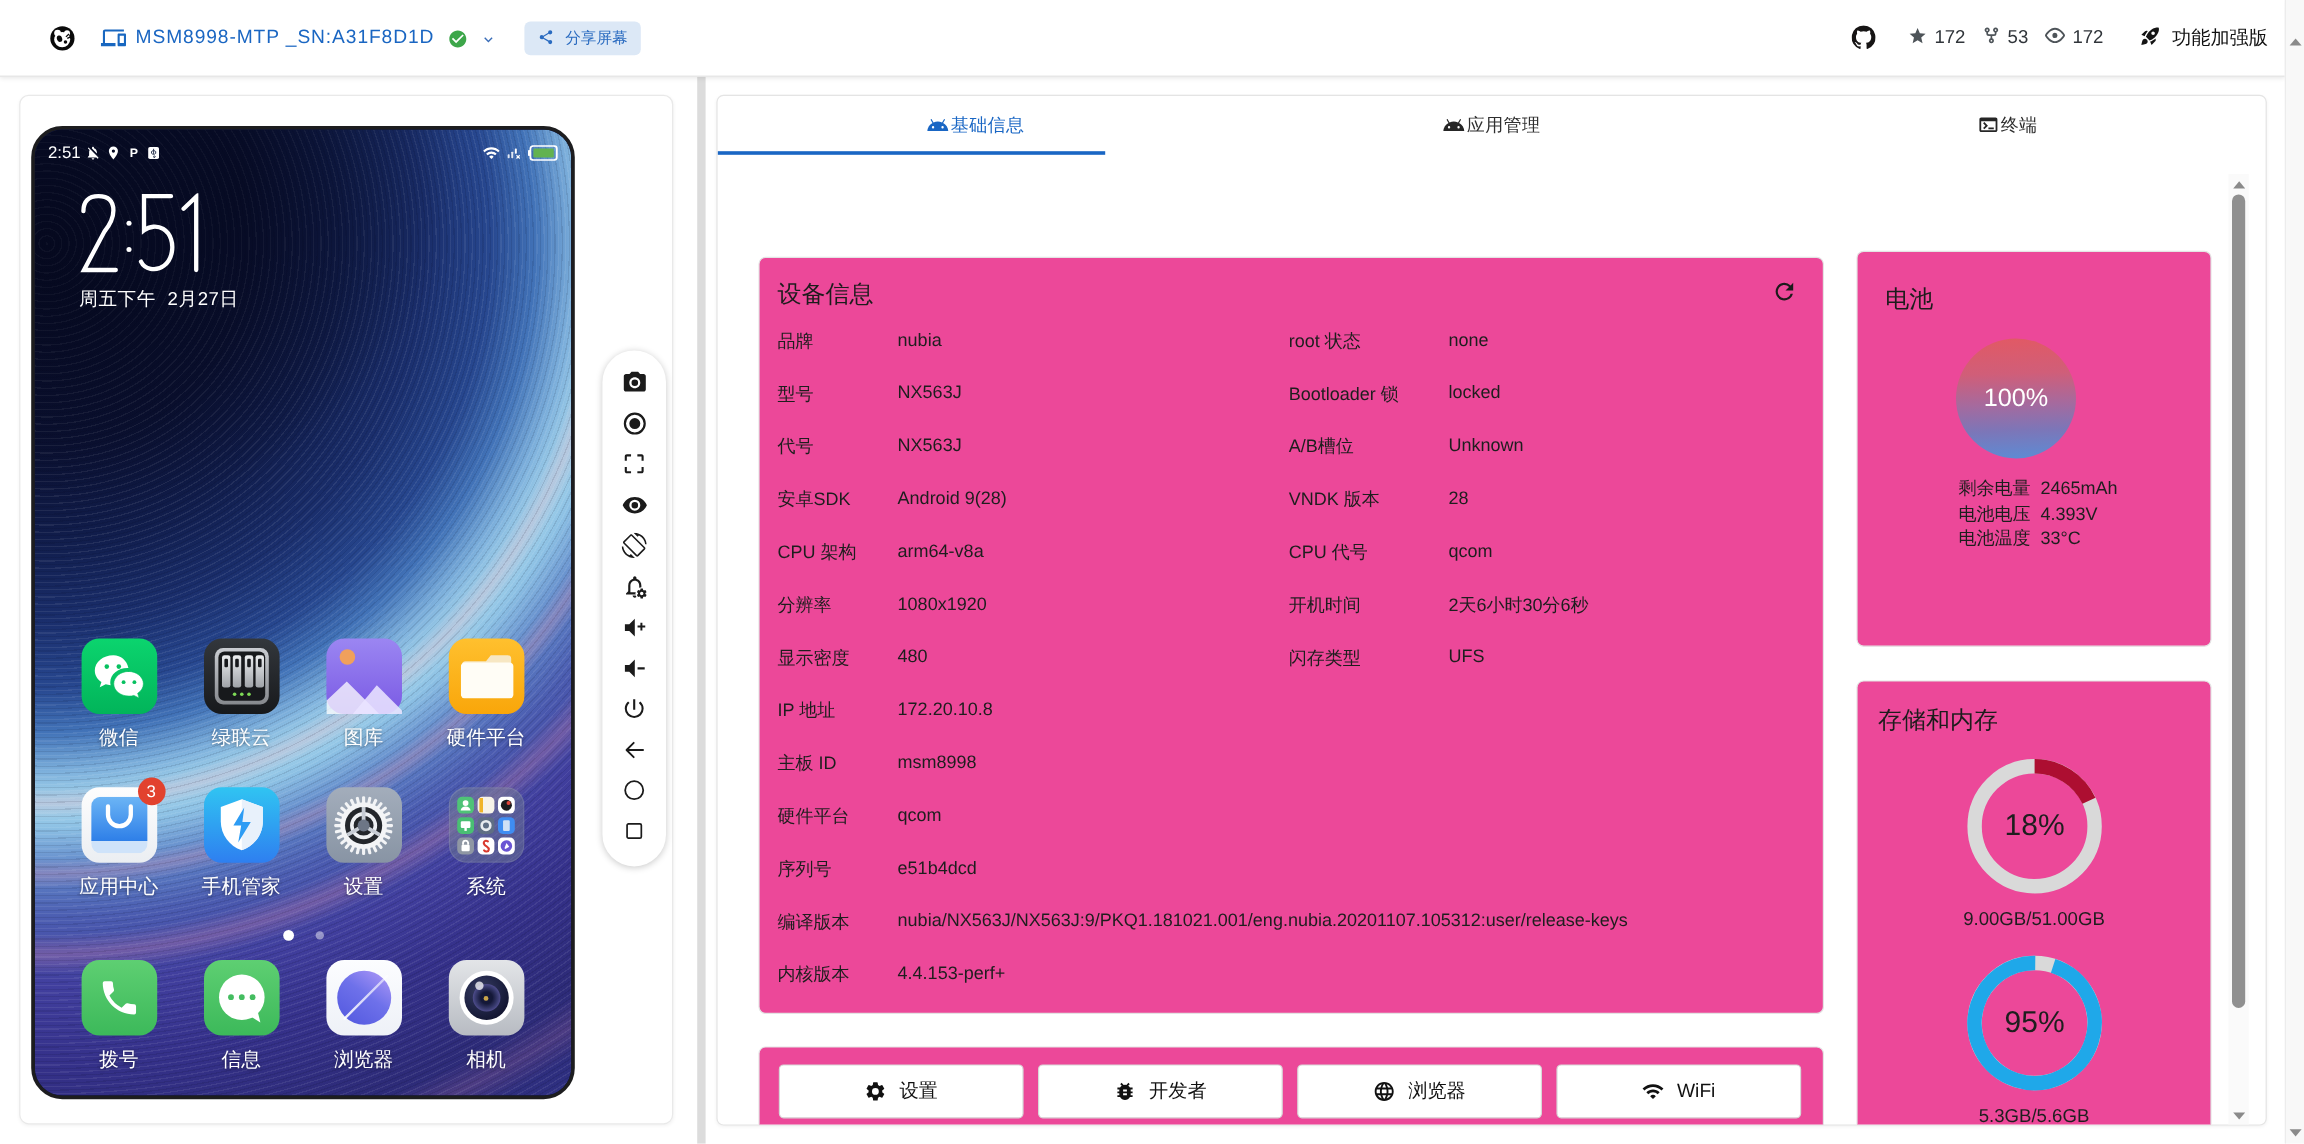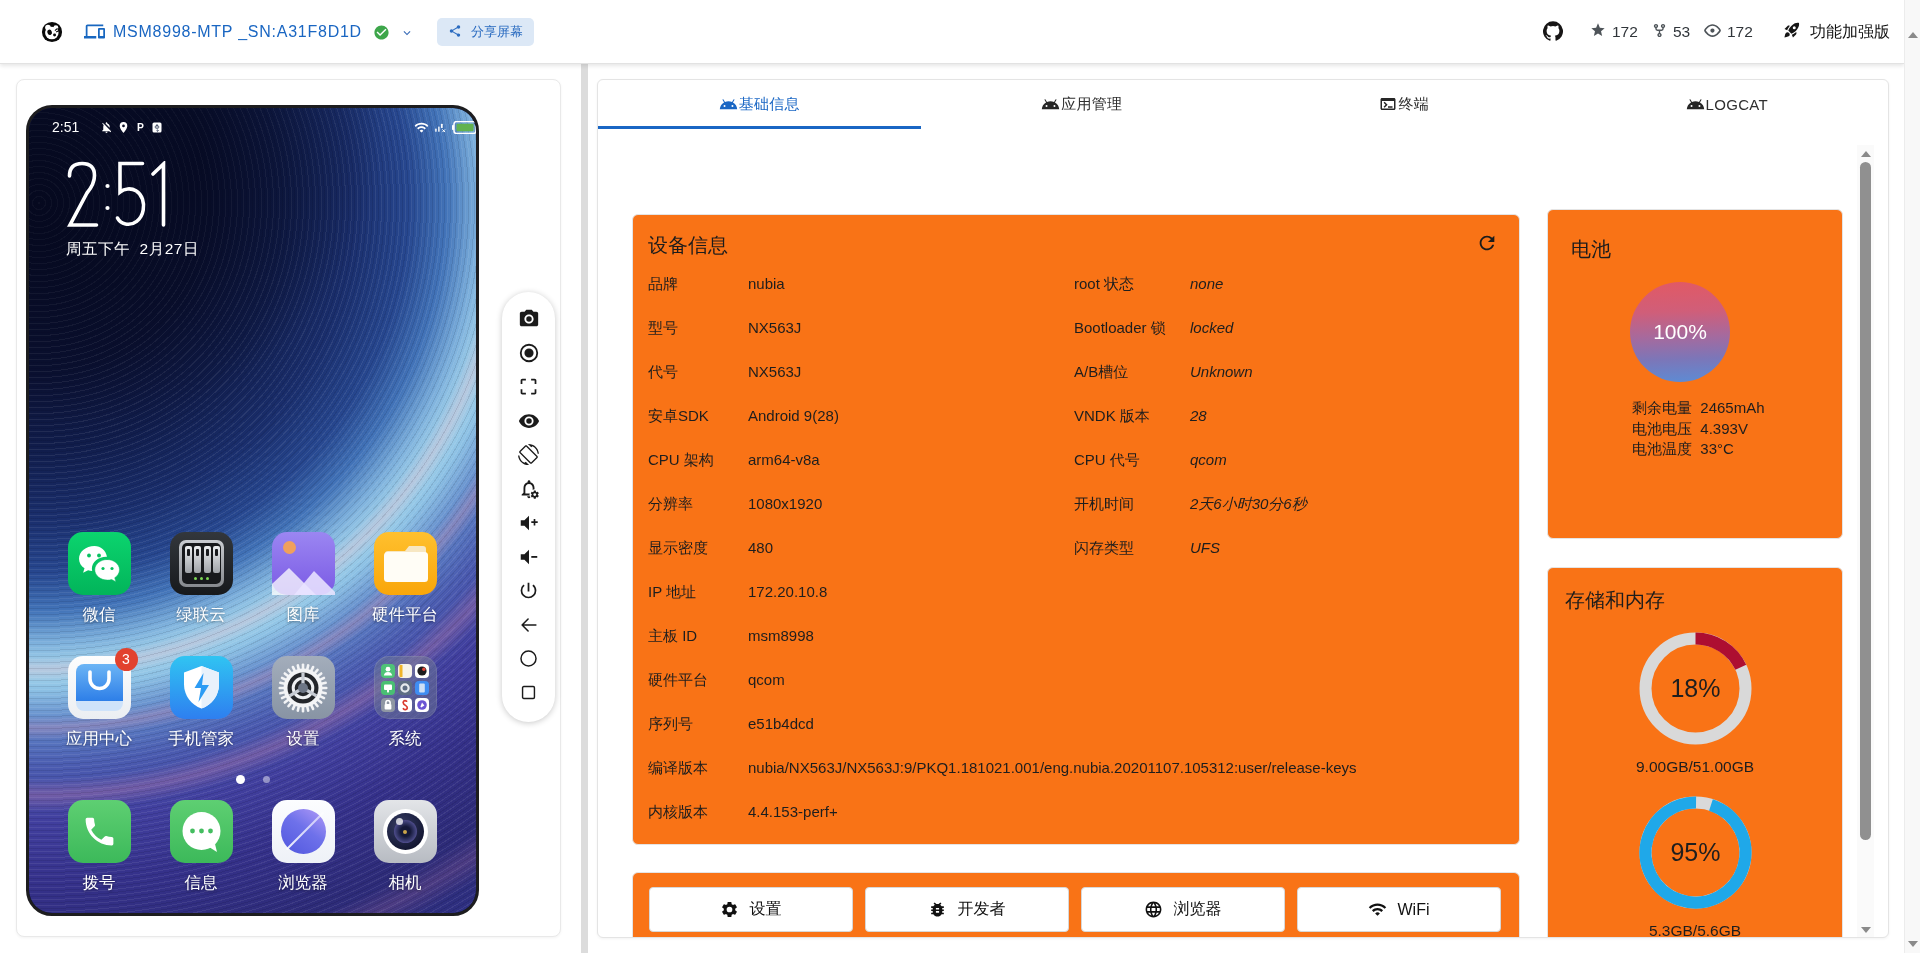--- a/index.html
+++ b/index.html
@@ -50,22 +50,22 @@
         rgba(0,0,0,0) 91%, rgba(200,120,160,.20) 93.5%, rgba(0,0,0,0) 96%),
       radial-gradient(circle 840px at 10px 95px,
         #090d28 0%, #0b1133 20%, #101c4a 29%, #1a2e6c 37.5%, #27478f 44%,
         #4273b8 48.5%, #7fb2dd 52.5%, #a6d6ec 55.5%, #8cc0e4 58%, #5f85c8 62%,
         #4b5cb0 67%, #413f9e 73.5%, #35318a 81%, #2d2b78 90%, #2e3082 100%);
   }
   #wallpaper .shade { position:absolute; inset:0;
     background:radial-gradient(circle 300px at 12% 2%, rgba(3,6,24,.55) 0 40%, rgba(3,6,24,0) 100%); }
 
   
-  #pstatus { position:absolute; left:12px; top:8px; width:100%; height:22px; color:#fff;
-    display:flex; align-items:center; padding:0 11px; gap:17px; }
+  #pstatus { position:absolute; left:0; top:8px; width:100%; height:22px; color:#fff;
+    display:flex; align-items:center; padding:0 11px; gap:0; }
   #pstatus .time { font-size:14px; margin-right:4px; }
   #pstatus .spacer { flex:1; }
 
   
   #pclock { position:absolute; left:37px; top:53px; color:#fff; }
   #pclock .big { width:110px; height:68px; }
   #pclock .date { font-size:15.5px; margin-top:10px; letter-spacing:.5px; white-space:pre; }
   #pweather { position:absolute; right:40px; top:70px; color:#fff; text-align:right; }
   #pweather .cond { font-size:14.5px; letter-spacing:.5px; margin-top:9px; white-space:pre; }
 
@@ -103,30 +103,30 @@
   #tab-indicator { position:absolute; left:0; top:46px; width:323px; height:2.5px; background:#1966c4; }
 
   
   #inner-scroll { position:absolute; left:1259px; top:65px; width:17px; height:794px; background:#fafafa; }
   #inner-scroll .tri-up { position:absolute; left:3.5px; top:6px; }
   #inner-scroll .tri-down { position:absolute; left:3.5px; bottom:6px; }
   #inner-thumb { position:absolute; left:3px; top:17px; width:11px; height:678px; background:#909090;
     border-radius:6px; }
 
   
-  .panel { position:absolute; background:#f97316; border:1px solid #e4e4e4; border-radius:6px; }
+  .panel { position:absolute; background:#ec4899; border:1px solid #e4e4e4; border-radius:6px; }
   #info-card { left:34px; top:134px; width:888px; height:631px; }
   #info-title { position:absolute; left:15px; top:17px; font-size:20px; color:#1c1c1c; }
   #refresh-btn { position:absolute; right:20px; top:17px; width:24px; height:24px; border:none;
     background:none; cursor:pointer; padding:0; }
   .irow { position:absolute; width:100%; height:24px; font-size:15px; color:#1e1e1e; }
   .irow .l1 { position:absolute; left:15px; }
   .irow .v1 { position:absolute; left:115px; }
   .irow .l2 { position:absolute; left:441px; }
-  .irow .v2 { position:absolute; left:557px;font-style:italic; }
+  .irow .v2 { position:absolute; left:574px; }
 
   #actions-card { left:34px; top:792px; width:888px; height:130px; }
   .act-btn { position:absolute; top:14px; width:204px; height:45px; background:#fff;
     border:1px solid #d7d7d7; border-radius:4px; cursor:pointer; font-family:inherit;
     display:flex; align-items:center; justify-content:center; gap:11px; font-size:16px; color:#111; }
 
   #battery-card { left:949px; top:129px; width:296px; height:330px; }
   #battery-title { position:absolute; left:23px; top:26px; font-size:20px; color:#1c1c1c; }
   #battery-circle { position:absolute; left:82px; top:72px; width:100px; height:100px; border-radius:50%;
     background:linear-gradient(178deg,#e25964 0%,#d05e79 30%,#a56a9e 55%,#7c76b8 76%,#5c8cd5 100%);
@@ -569,28 +569,20 @@
      <span>应用管理</span>
       </div>
       <div class="tab">
      <span style="display:flex">
           <svg width="18" height="18" viewBox="0 0 24 24">
             <path d="M20 4H4c-1.1 0-2 .9-2 2v12c0 1.1.9 2 2 2h16c1.1 0 2-.9 2-2V6c0-1.1-.9-2-2-2zm0 14H4V8h16v10zm-2-1h-6v-2h6v2zM7.5 17l-1.41-1.41L8.67 13l-2.59-2.59L7.5 9l4 4-4 4z" fill="#262626"></path>
           </svg>
         </span>
      <span>终端</span>
       </div>
-      <div class="tab">
-     <span style="display:flex">
-          <svg width="19" height="19" viewBox="0 0 24 24">
-            <path d="M17.6 9.48l1.84-3.18c.16-.31.04-.69-.26-.85-.29-.15-.65-.06-.83.22l-1.88 3.24a11.46 11.46 0 0 0-8.94 0L5.65 5.67c-.19-.29-.58-.38-.87-.2-.28.18-.37.54-.22.83L6.4 9.48A10.78 10.78 0 0 0 1 18h22a10.78 10.78 0 0 0-5.4-8.52zM7 15.25a1.25 1.25 0 1 1 0-2.5 1.25 1.25 0 0 1 0 2.5zm10 0a1.25 1.25 0 1 1 0-2.5 1.25 1.25 0 0 1 0 2.5z" fill="#262626"></path>
-          </svg>
-        </span>
-     <span>LOGCAT</span>
-      </div>
     </div>
   <div id="tab-indicator"></div>
 
   <div class="panel" id="info-card">
     <div id="info-title">设备信息</div>
     <button id="refresh-btn"><svg width="22" height="22" viewBox="0 0 24 24">
           <path d="M17.65 6.35A7.96 7.96 0 0 0 12 4c-4.42 0-7.99 3.58-8 8s3.57 8 8 8c3.73 0 6.84-2.55 7.73-6h-2.08A5.99 5.99 0 0 1 12 18c-3.31 0-6-2.69-6-6s2.69-6 6-6c1.66 0 3.14.69 4.22 1.78L13 11h7V4l-2.35 2.35z" fill="#1b1b1b"></path>
         </svg></button>
     <div id="info-rows">
         <div class="irow" style="top:60px">

